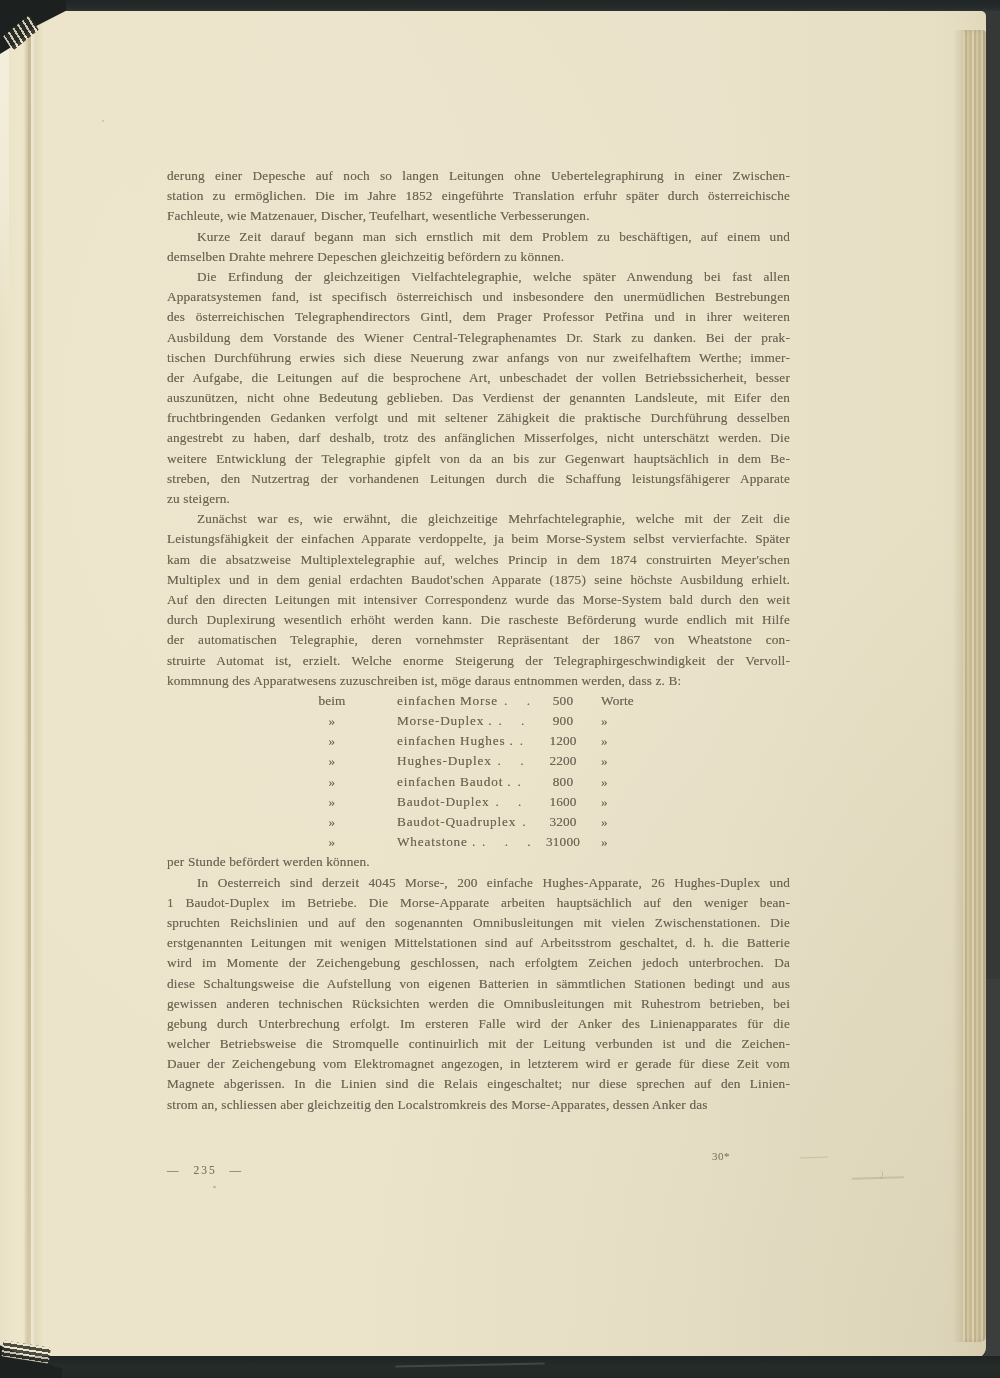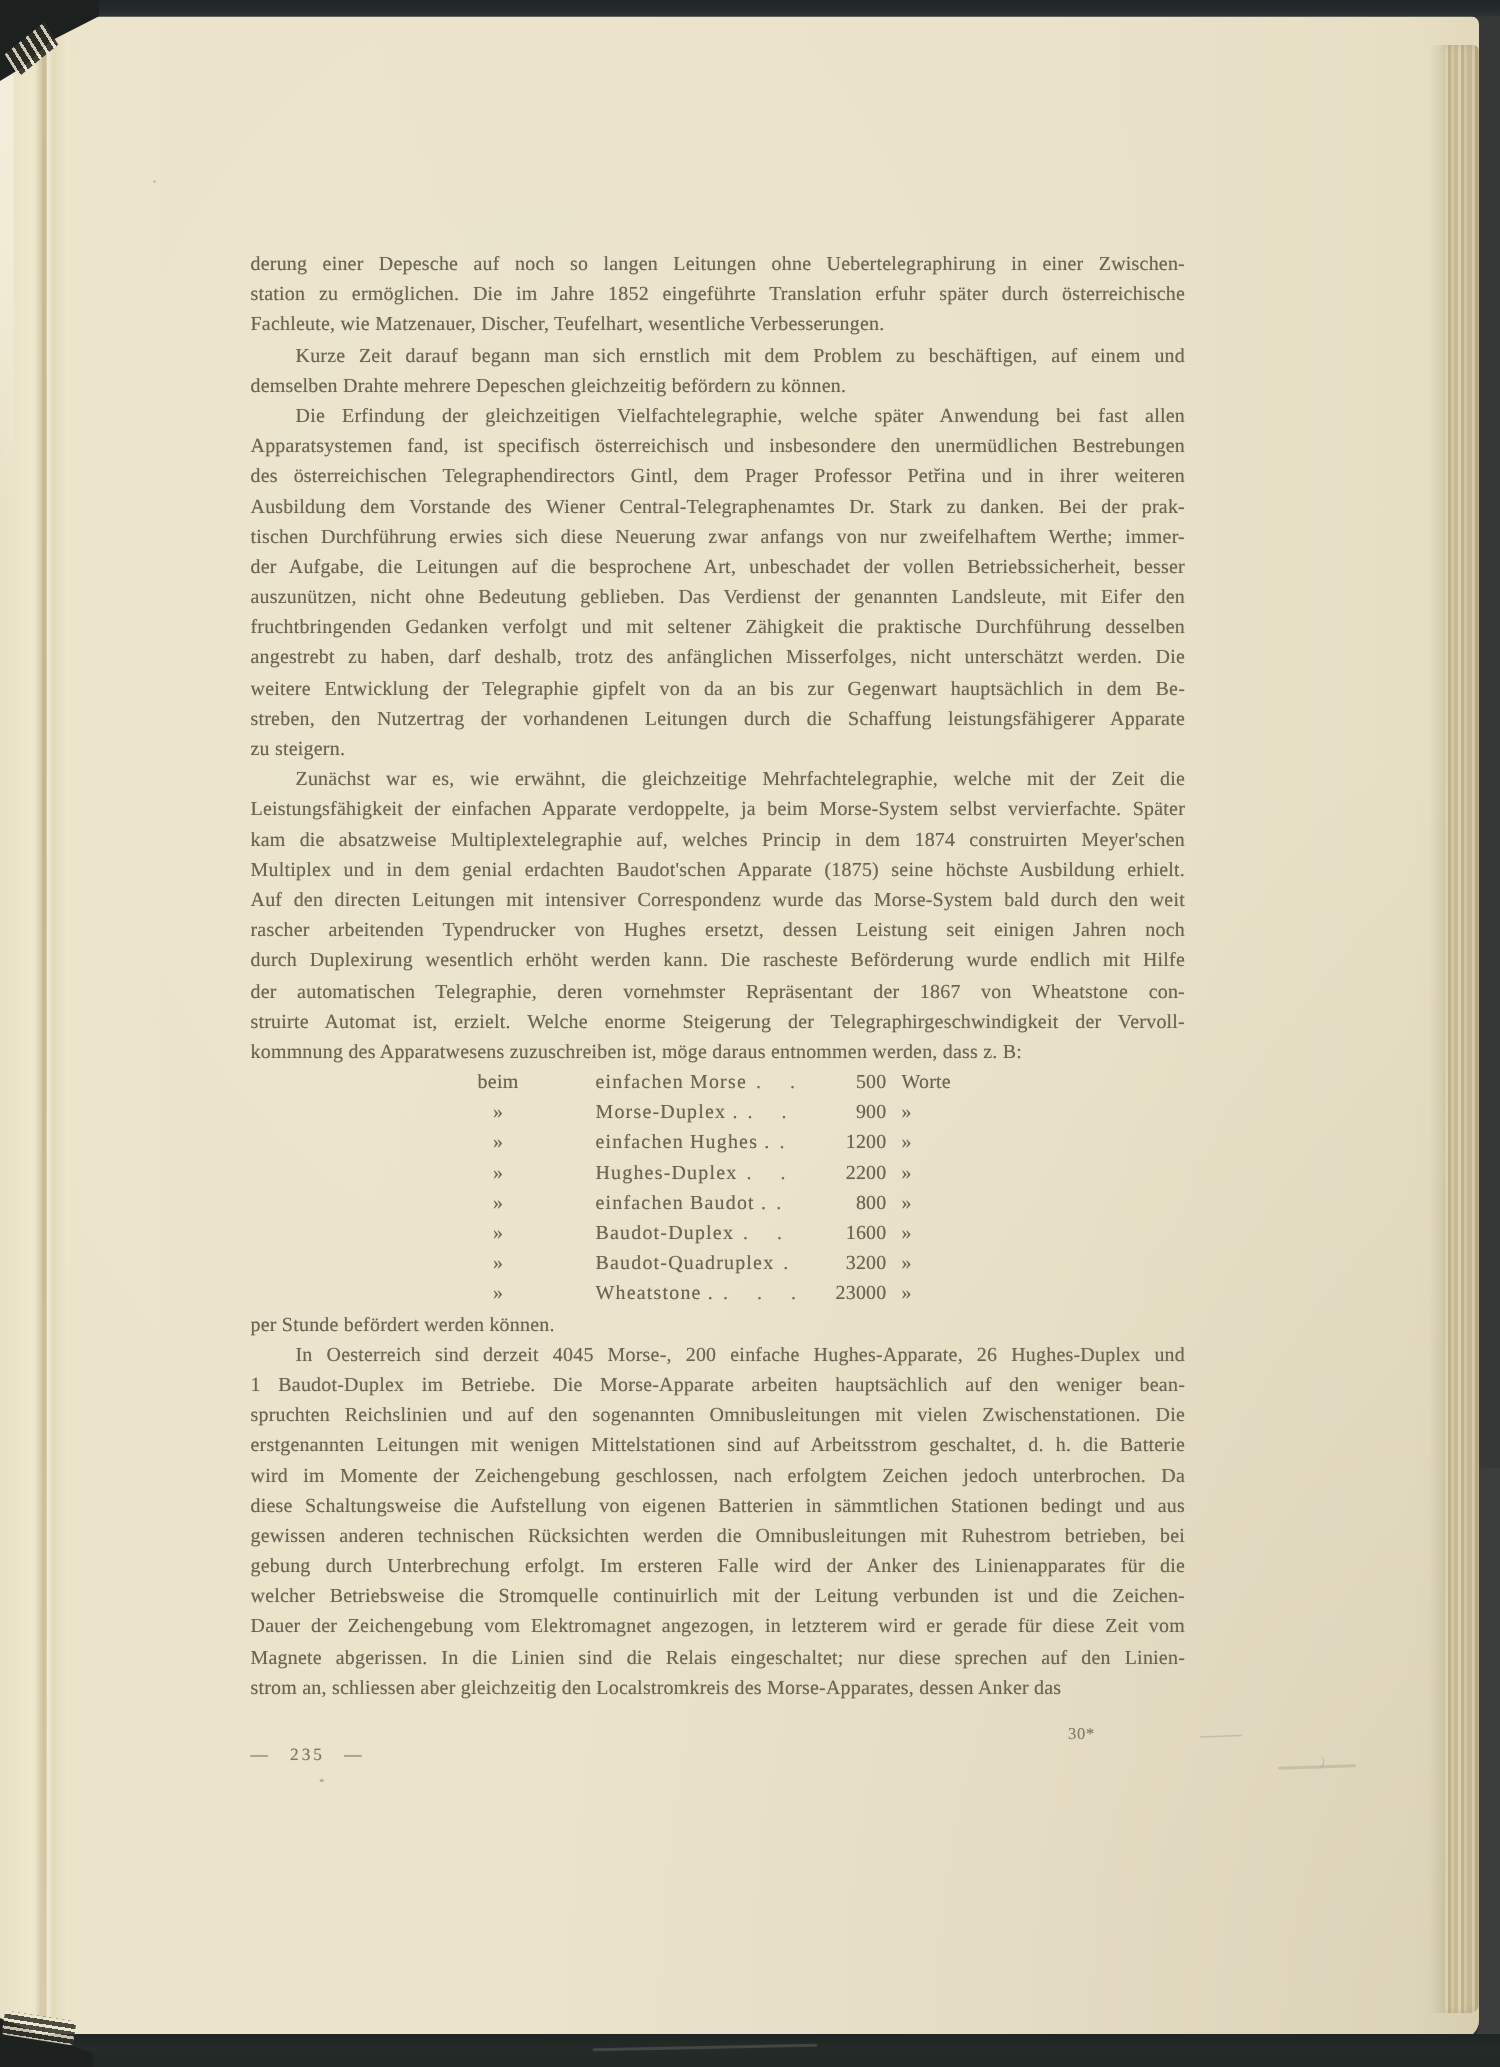--- a/index.html
+++ b/index.html
@@ -68,21 +68,21 @@
   .ln.last{text-align-last:left;}
   .ln.ind{text-indent:30px;}
 
   
   .wtable{margin-left:148px;width:330px;}
   .trow{display:flex;height:20.2px;line-height:20.2px;align-items:baseline;}
   .tmark{width:34px;text-align:center;flex:0 0 auto;}
   .tlead{width:186px;flex:0 0 auto;display:flex;overflow:hidden;}
   .tname{letter-spacing:0.8px;white-space:nowrap;flex:0 0 auto;margin-left:48px;}
   .tdots{flex:1 1 auto;overflow:hidden;white-space:nowrap;letter-spacing:8px;padding-left:6px;color:#736c5b;}
-  .tval{width:56px;flex:0 0 auto;text-align:right;}
+  .tval{width:56px;flex:0 0 auto;text-align:center;}
   .tunit{width:52px;flex:0 0 auto;padding-left:10px;}
 
   
   #page-number{position:absolute;left:167px;top:1164px;width:623px;text-align:left;
     color:#7d7762;font-size:11.5px;letter-spacing:2px;word-spacing:8px;
     text-shadow:0 0 0.5px rgba(125,119,98,0.5);}
   #signature-mark{position:absolute;left:712px;top:1150px;width:40px;
     color:#847d68;font-size:11px;letter-spacing:0.5px;
     text-shadow:0 0 0.5px rgba(132,125,104,0.5);}
 
@@ -138,21 +138,20 @@
         <div class="ln">weitere Entwicklung der Telegraphie gipfelt von da an bis zur Gegenwart hauptsächlich in dem Be-</div>
         <div class="ln">streben, den Nutzertrag der vorhandenen Leitungen durch die Schaffung leistungsfähigerer Apparate</div>
         <div class="ln last">zu steigern.</div>
       </div>
       <div class="para">
         <div class="ln ind">Zunächst war es, wie erwähnt, die gleichzeitige Mehrfachtelegraphie, welche mit der Zeit die</div>
         <div class="ln">Leistungsfähigkeit der einfachen Apparate verdoppelte, ja beim Morse-System selbst vervierfachte. Später</div>
         <div class="ln">kam die absatzweise Multiplextelegraphie auf, welches Princip in dem 1874 construirten Meyer'schen</div>
         <div class="ln">Multiplex und in dem genial erdachten Baudot'schen Apparate (1875) seine höchste Ausbildung erhielt.</div>
         <div class="ln">Auf den directen Leitungen mit intensiver Correspondenz wurde das Morse-System bald durch den weit</div>
-        <div class="ln">rascher arbeitenden Typendrucker von Hughes ersetzt, dessen Leistung seit einigen Jahren noch</div>
         <div class="ln">durch Duplexirung wesentlich erhöht werden kann.  Die rascheste Beförderung wurde endlich mit Hilfe</div>
         <div class="ln">der automatischen Telegraphie, deren vornehmster Repräsentant der 1867 von Wheatstone con-</div>
         <div class="ln">struirte Automat ist, erzielt.  Welche enorme Steigerung der Telegraphirgeschwindigkeit der Vervoll-</div>
         <div class="ln last">kommnung des Apparatwesens zuzuschreiben ist, möge daraus entnommen werden, dass z. B:</div>
       </div>
       <div class="wtable">
         <div class="trow">
           <span class="tmark">beim</span>
           <span class="tlead">
             <span class="tname">einfachen Morse</span>
@@ -214,21 +213,21 @@
           </span>
           <span class="tval">3200</span>
           <span class="tunit">»</span>
         </div>
         <div class="trow">
           <span class="tmark">»</span>
           <span class="tlead">
             <span class="tname">Wheatstone .</span>
             <span class="tdots">. . . . . . . .</span>
           </span>
-          <span class="tval">23000</span>
+          <span class="tval">31000</span>
           <span class="tunit">»</span>
         </div>
       </div>
       <div class="para">
         <div class="ln last">per Stunde befördert werden können.</div>
       </div>
       <div class="para">
         <div class="ln ind">In Oesterreich sind derzeit 4045 Morse-, 200 einfache Hughes-Apparate, 26 Hughes-Duplex und</div>
         <div class="ln">1 Baudot-Duplex im Betriebe.  Die Morse-Apparate arbeiten hauptsächlich auf den weniger bean-</div>
         <div class="ln">spruchten Reichslinien und auf den sogenannten Omnibusleitungen mit vielen Zwischenstationen.  Die</div>

